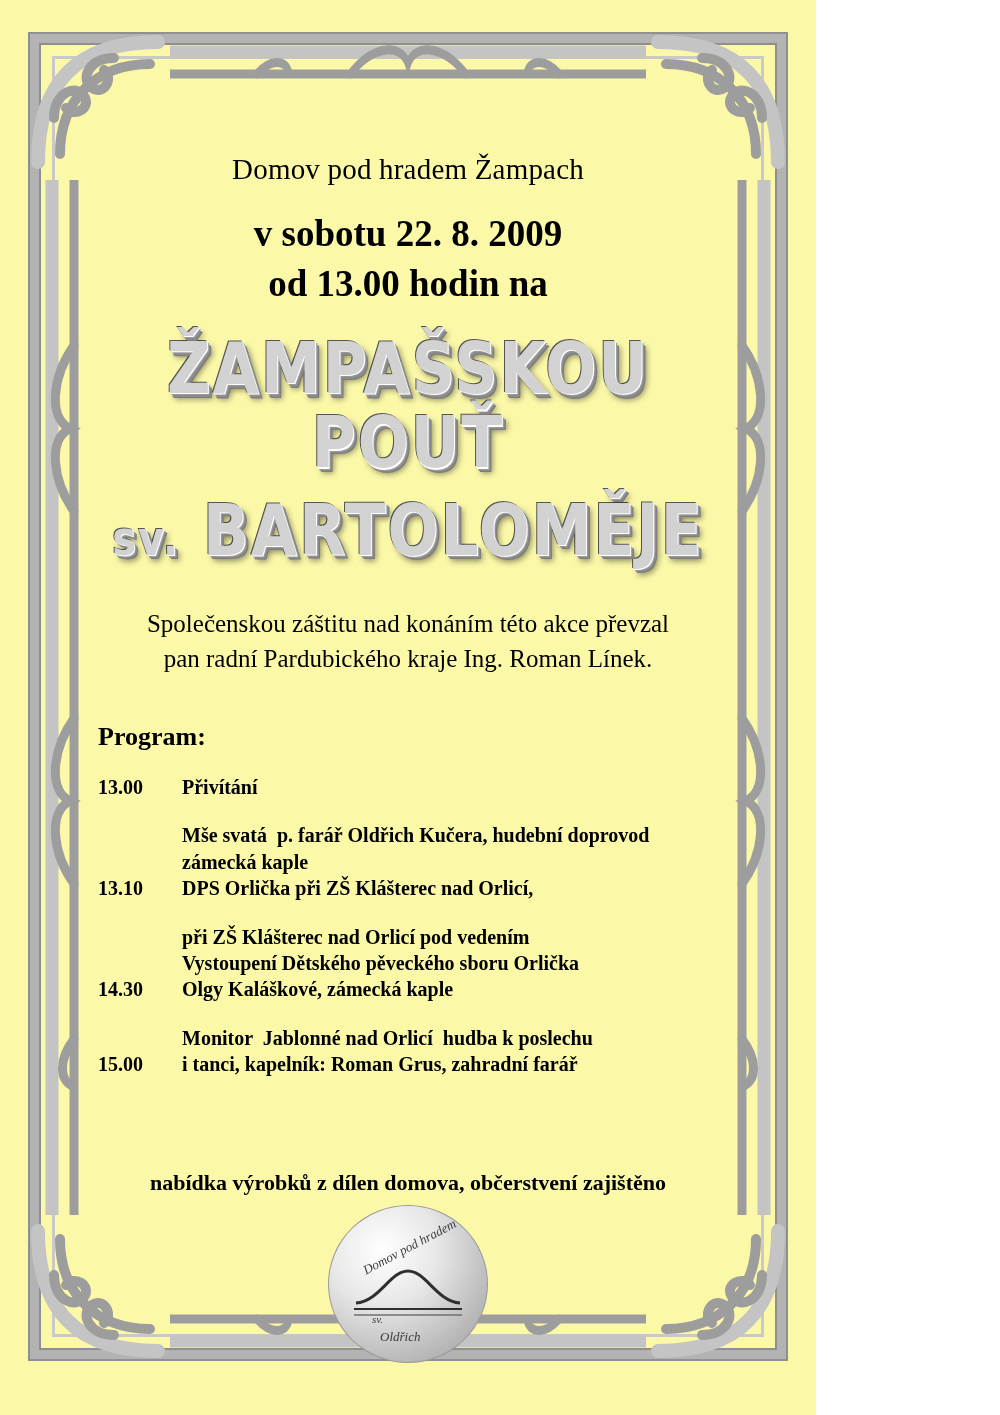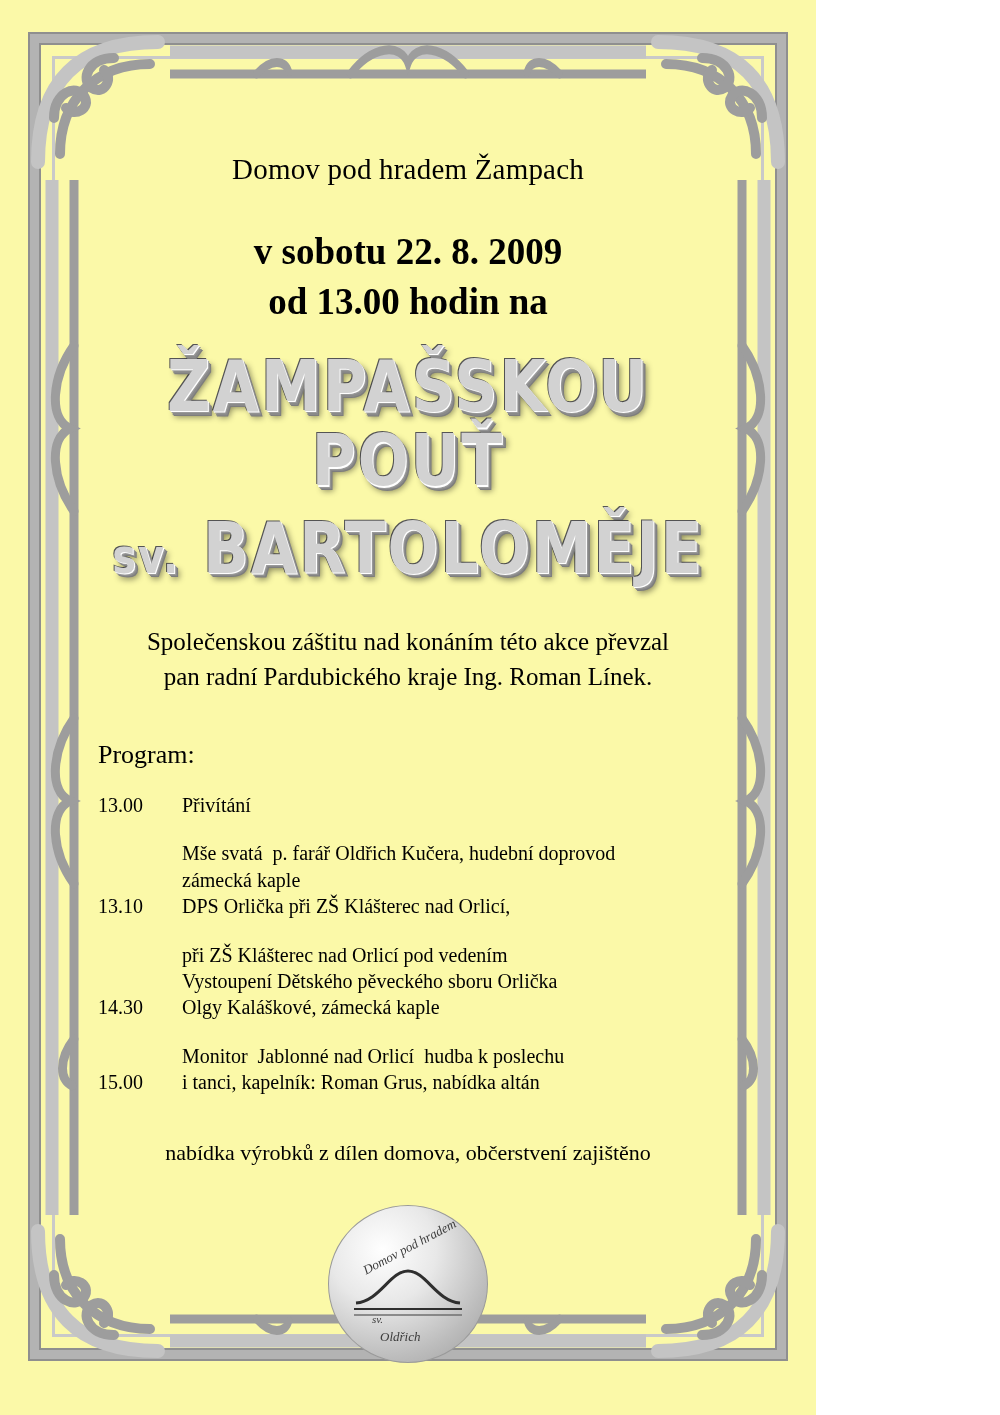--- a/index.html
+++ b/index.html
@@ -67,21 +67,21 @@
     right: 90px;
     top: 150px;
     text-align: center;
   }
   .invite-line {
     font-size: 29px;
     line-height: 1.35;
     letter-spacing: .2px;
   }
   .date-block {
-    margin-top: 38px;
+    margin-top: 20px;
     font-weight: bold;
     font-size: 37px;
     line-height: 1.35;
   }
 
   
   .title-block {
     margin-top: 34px;
     margin-bottom: 10px;
     font-family: "DejaVu Sans", sans-serif;
@@ -122,20 +122,21 @@
     margin-top: 44px;
     font-size: 25px;
     line-height: 1.4;
   }
 
   
   .program {
     margin-top: 46px;
     text-align: left;
     padding-left: 8px;
+    font-weight: bold;
   }
   .program-heading {
     font-size: 26px;
     margin-bottom: 22px;
   }
   .program-item {
     display: flex;
     align-items: flex-end;
     margin-bottom: 22px;
     font-size: 20px;
@@ -146,22 +147,22 @@
     min-width: 78px;
     white-space: nowrap;
   }
   .program-item .desc {
     flex: 1 1 auto;
     padding-left: 6px;
   }
   .program-item .desc div { white-space: pre; }
 
   .footnote {
-    margin-top: 44px;
-    font-weight: normal;
+    margin-top: 92px;
+    font-weight: bold;
     font-size: 22px;
   }
 
   
   .logo {
     position: absolute;
     left: 50%;
     transform: translateX(-50%);
     bottom: 52px;
     width: 160px;
@@ -324,21 +325,21 @@
             <div class="desc">
               <div>při ZŠ Klášterec nad Orlicí pod vedením</div>
               <div>Vystoupení Dětského pěveckého sboru Orlička</div>
               <div>Olgy Kaláškové, zámecká kaple</div>
             </div>
           </div>
           <div class="program-item">
             <div class="time">15.00</div>
             <div class="desc">
               <div>Monitor  Jablonné nad Orlicí  hudba k poslechu</div>
-              <div>i tanci, kapelník: Roman Grus, nabídka altán</div>
+              <div>i tanci, kapelník: Roman Grus, zahradní farář</div>
             </div>
           </div>
         </div>
     </div>
 
     <div class="footnote">nabídka výrobků z dílen domova, občerstvení zajištěno</div>
   </div>
 
   <div class="logo">
     <div class="logo-disc"></div>

